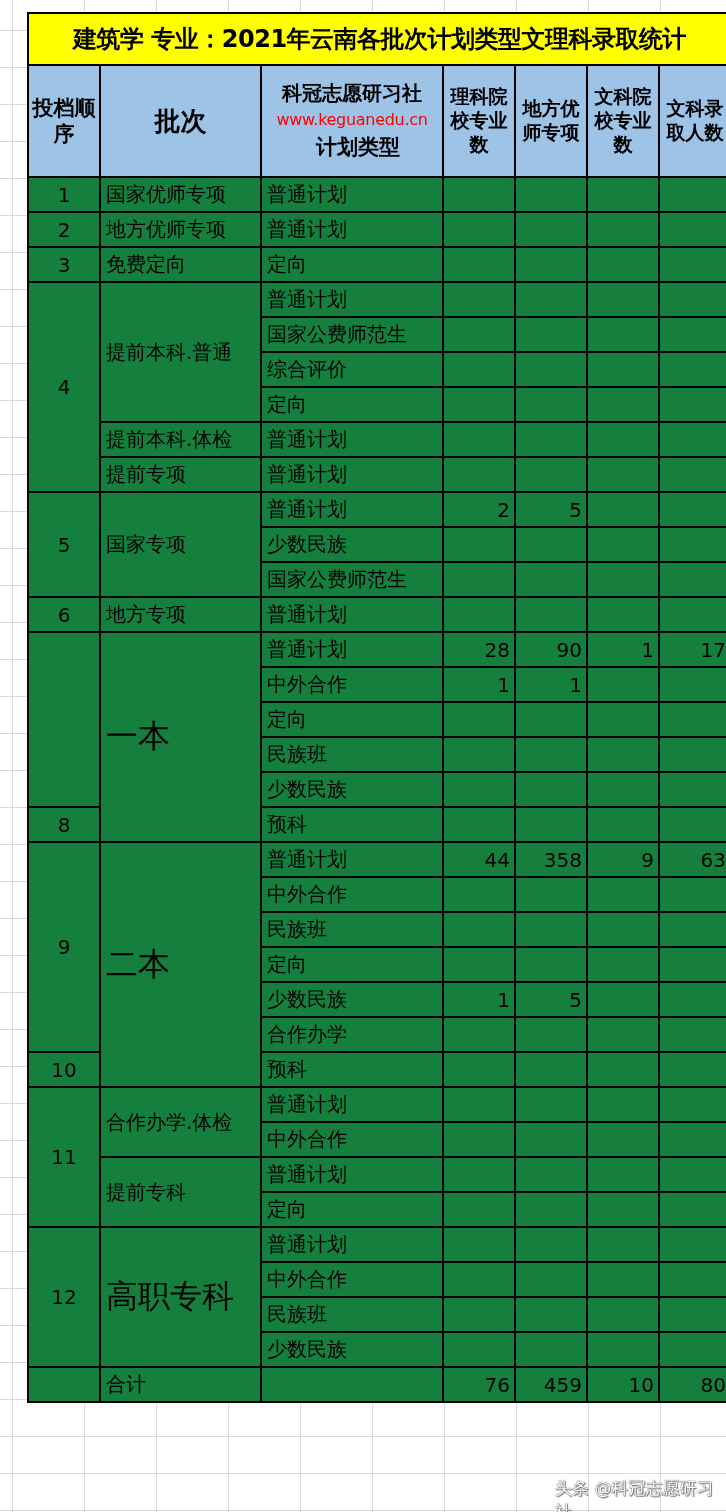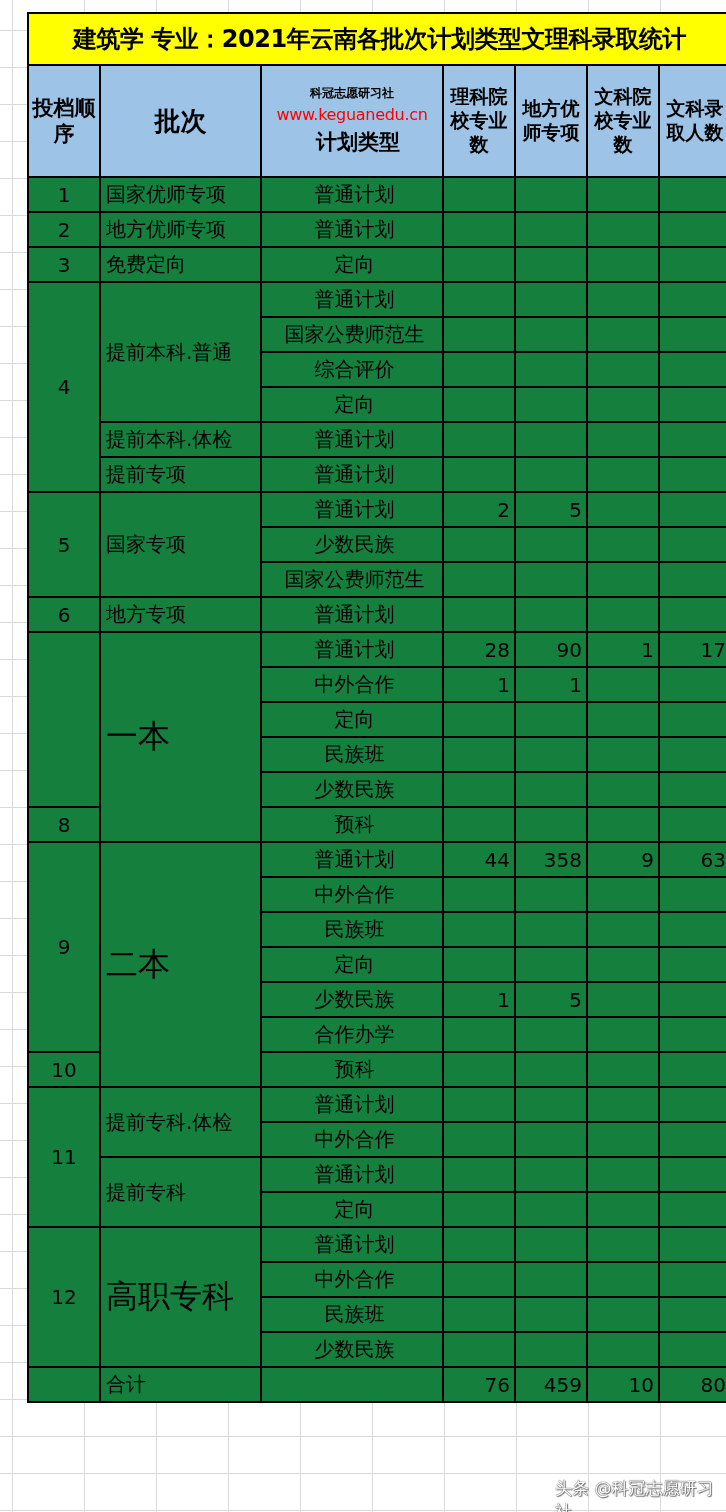--- a/index.html
+++ b/index.html
@@ -41,29 +41,29 @@
   .hdr {
     background: #9dc3e6;
     height: 110px;
     text-align: center; vertical-align: middle;
     font-weight: bold;
     white-space: normal !important;
     line-height: 1.25;
   }
   .hdr-seq { font-size: 21px; }
   .hdr-batch { font-size: 26px; }
-  .hdr-plan .org { font-size: 12px; display: block; }
+  .hdr-plan .org { font-size: 20px; display: block; }
   .hdr-plan .url { font-size: 16px; color: #ff0000; font-weight: normal; display: block; margin: 4px 4px; letter-spacing: -0.3px; }
   .hdr-plan .lbl { font-size: 21px; display: block; margin-left: 12px; }
   .hdr-num { font-size: 19px; padding: 0 2px !important; }
   td.d { height: 33px; font-size: 20px; }
   td.seq { text-align: center; }
   td.batch { text-align: left; padding-left: 5px !important; border-radius: 11px; }
   td.batch.big { font-size: 32px; }
-  td.plan { text-align: center; padding-left: 5px !important; }
+  td.plan { text-align: left; padding-left: 5px !important; }
   td.num { text-align: right; padding-right: 4px !important; }
   .watermark {
     position: absolute; left: 555px; top: 1477px;
     font-size: 17px; color: #ffffff;
     text-shadow: 0 0 1px #555, 0 0 1px #555, 1px 1px 1px #777;
   }
 </style>
 </head>
 <body>
 
@@ -302,21 +302,21 @@
     <td class="d seq">10</td>
     <td class="d plan">预科</td>
     <td class="d num"></td>
     <td class="d num"></td>
     <td class="d num"></td>
     <td class="d num"></td>
   </tr>
 
   <tr>
     <td class="d seq" rowspan="4">11</td>
-    <td class="d batch" rowspan="2">提前专科.体检</td>
+    <td class="d batch" rowspan="2">合作办学.体检</td>
     <td class="d plan">普通计划</td>
     <td class="d num"></td>
     <td class="d num"></td>
     <td class="d num"></td>
     <td class="d num"></td>
   </tr>
   <tr>
     <td class="d plan">中外合作</td>
     <td class="d num"></td>
     <td class="d num"></td>

